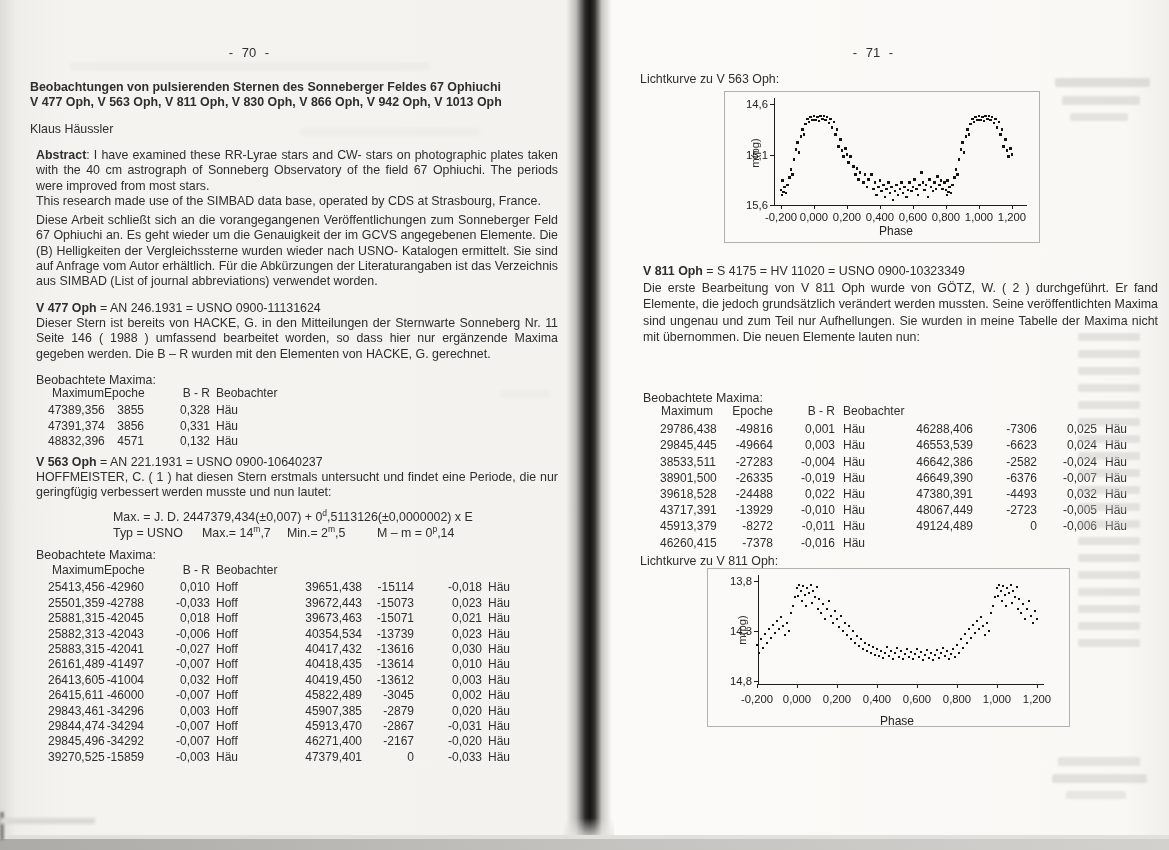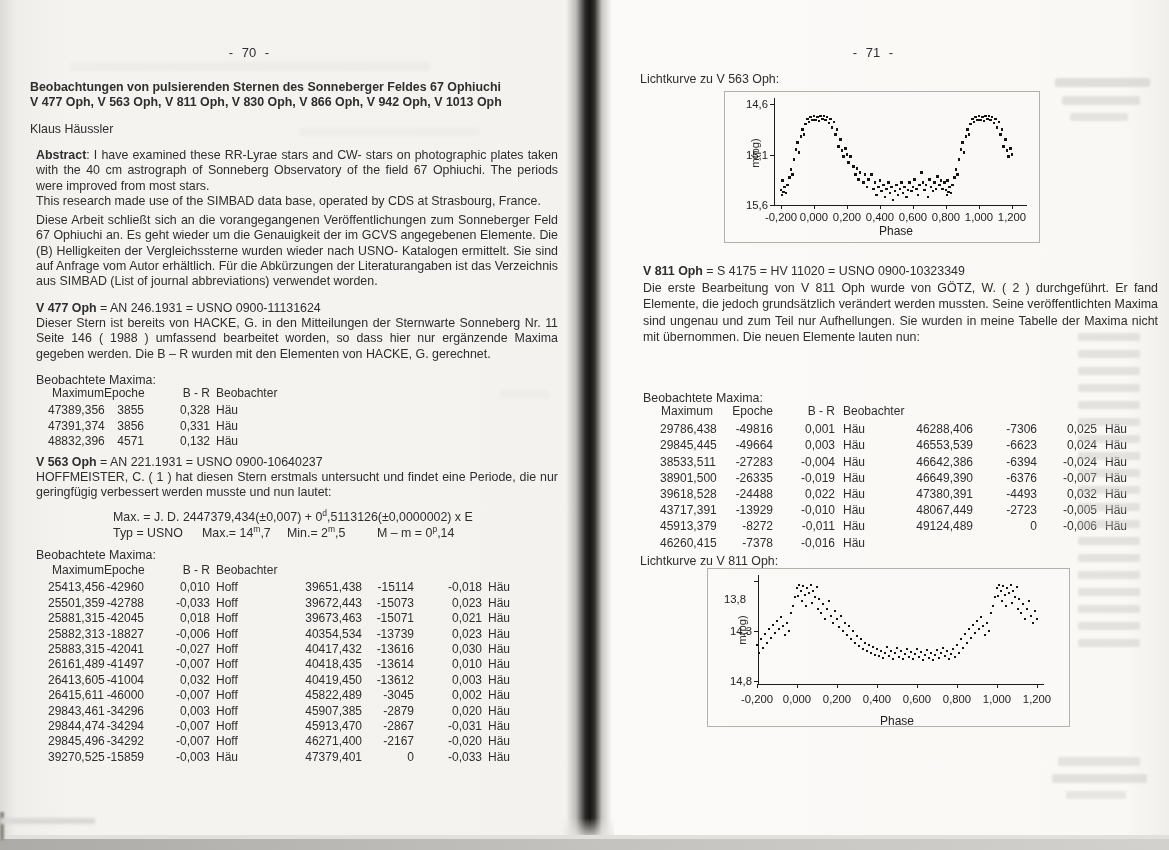--- a/index.html
+++ b/index.html
@@ -137,21 +137,21 @@
             <span class="tc obsL">Hoff</span>
           </div>
           <div class="trow">
             <span class="tc num">25881,315</span>
             <span class="tc num">-42045</span>
             <span class="tc num">0,018</span>
             <span class="tc obsL">Hoff</span>
           </div>
           <div class="trow">
             <span class="tc num">25882,313</span>
-            <span class="tc num">-18827</span>
+            <span class="tc num">-42043</span>
             <span class="tc num">-0,006</span>
             <span class="tc obsL">Hoff</span>
           </div>
           <div class="trow">
             <span class="tc num">25883,315</span>
             <span class="tc num">-42041</span>
             <span class="tc num">-0,027</span>
             <span class="tc obsL">Hoff</span>
           </div>
           <div class="trow">
@@ -537,21 +537,21 @@
             <span class="tc obsR">Häu</span>
           </div>
           <div class="trow">
             <span class="tc num">46553,539</span>
             <span class="tc num">-6623</span>
             <span class="tc num">0,024</span>
             <span class="tc obsR">Häu</span>
           </div>
           <div class="trow">
             <span class="tc num">46642,386</span>
-            <span class="tc num">-6394</span>
+            <span class="tc num">-2582</span>
             <span class="tc num">-0,024</span>
             <span class="tc obsR">Häu</span>
           </div>
           <div class="trow">
             <span class="tc num">46649,390</span>
             <span class="tc num">-6376</span>
             <span class="tc num">-0,007</span>
             <span class="tc obsR">Häu</span>
           </div>
           <div class="trow">
@@ -574,21 +574,21 @@
           </div>
         </div>
     </div>
 
     <div class="t" style="left:40px;top:554px;">Lichtkurve zu V 811 Oph:</div>
 
     <div class="chart" id="chart1" style="left:107px;top:568px;width:361px;height:157px;">
         <div class="axis" style="left: 50px; top: 6px; width: 1.2px; height: 109px;"></div>
         <div class="axis" style="left: 50px; top: 115px; width: 286px; height: 1.2px;"></div>
         <div class="axis" style="left: 46px; top: 12px; width: 4px; height: 1px;"></div>
-        <div class="ticklbl" style="left: 16px; top: 6px; width: 28px;  margin-top: 18px;">13,8</div>
+        <div class="ticklbl" style="left: 16px; top: 6px; width: 28px; text-align: right;">13,8</div>
         <div class="axis" style="left: 46px; top: 62px; width: 4px; height: 1px;"></div>
         <div class="ticklbl" style="left: 16px; top: 56px; width: 28px; text-align: right;">14,3</div>
         <div class="axis" style="left: 46px; top: 112px; width: 4px; height: 1px;"></div>
         <div class="ticklbl" style="left: 16px; top: 106px; width: 28px; text-align: right;">14,8</div>
         <div class="axis" style="left: 49px; top: 115px; width: 1px; height: 4px;"></div>
         <div class="ticklbl" style="left: 27px; top: 124px; width: 44px; text-align: center;">-0,200</div>
         <div class="axis" style="left: 89px; top: 115px; width: 1px; height: 4px;"></div>
         <div class="ticklbl" style="left: 67px; top: 124px; width: 44px; text-align: center;">0,000</div>
         <div class="axis" style="left: 129px; top: 115px; width: 1px; height: 4px;"></div>
         <div class="ticklbl" style="left: 107px; top: 124px; width: 44px; text-align: center;">0,200</div>

